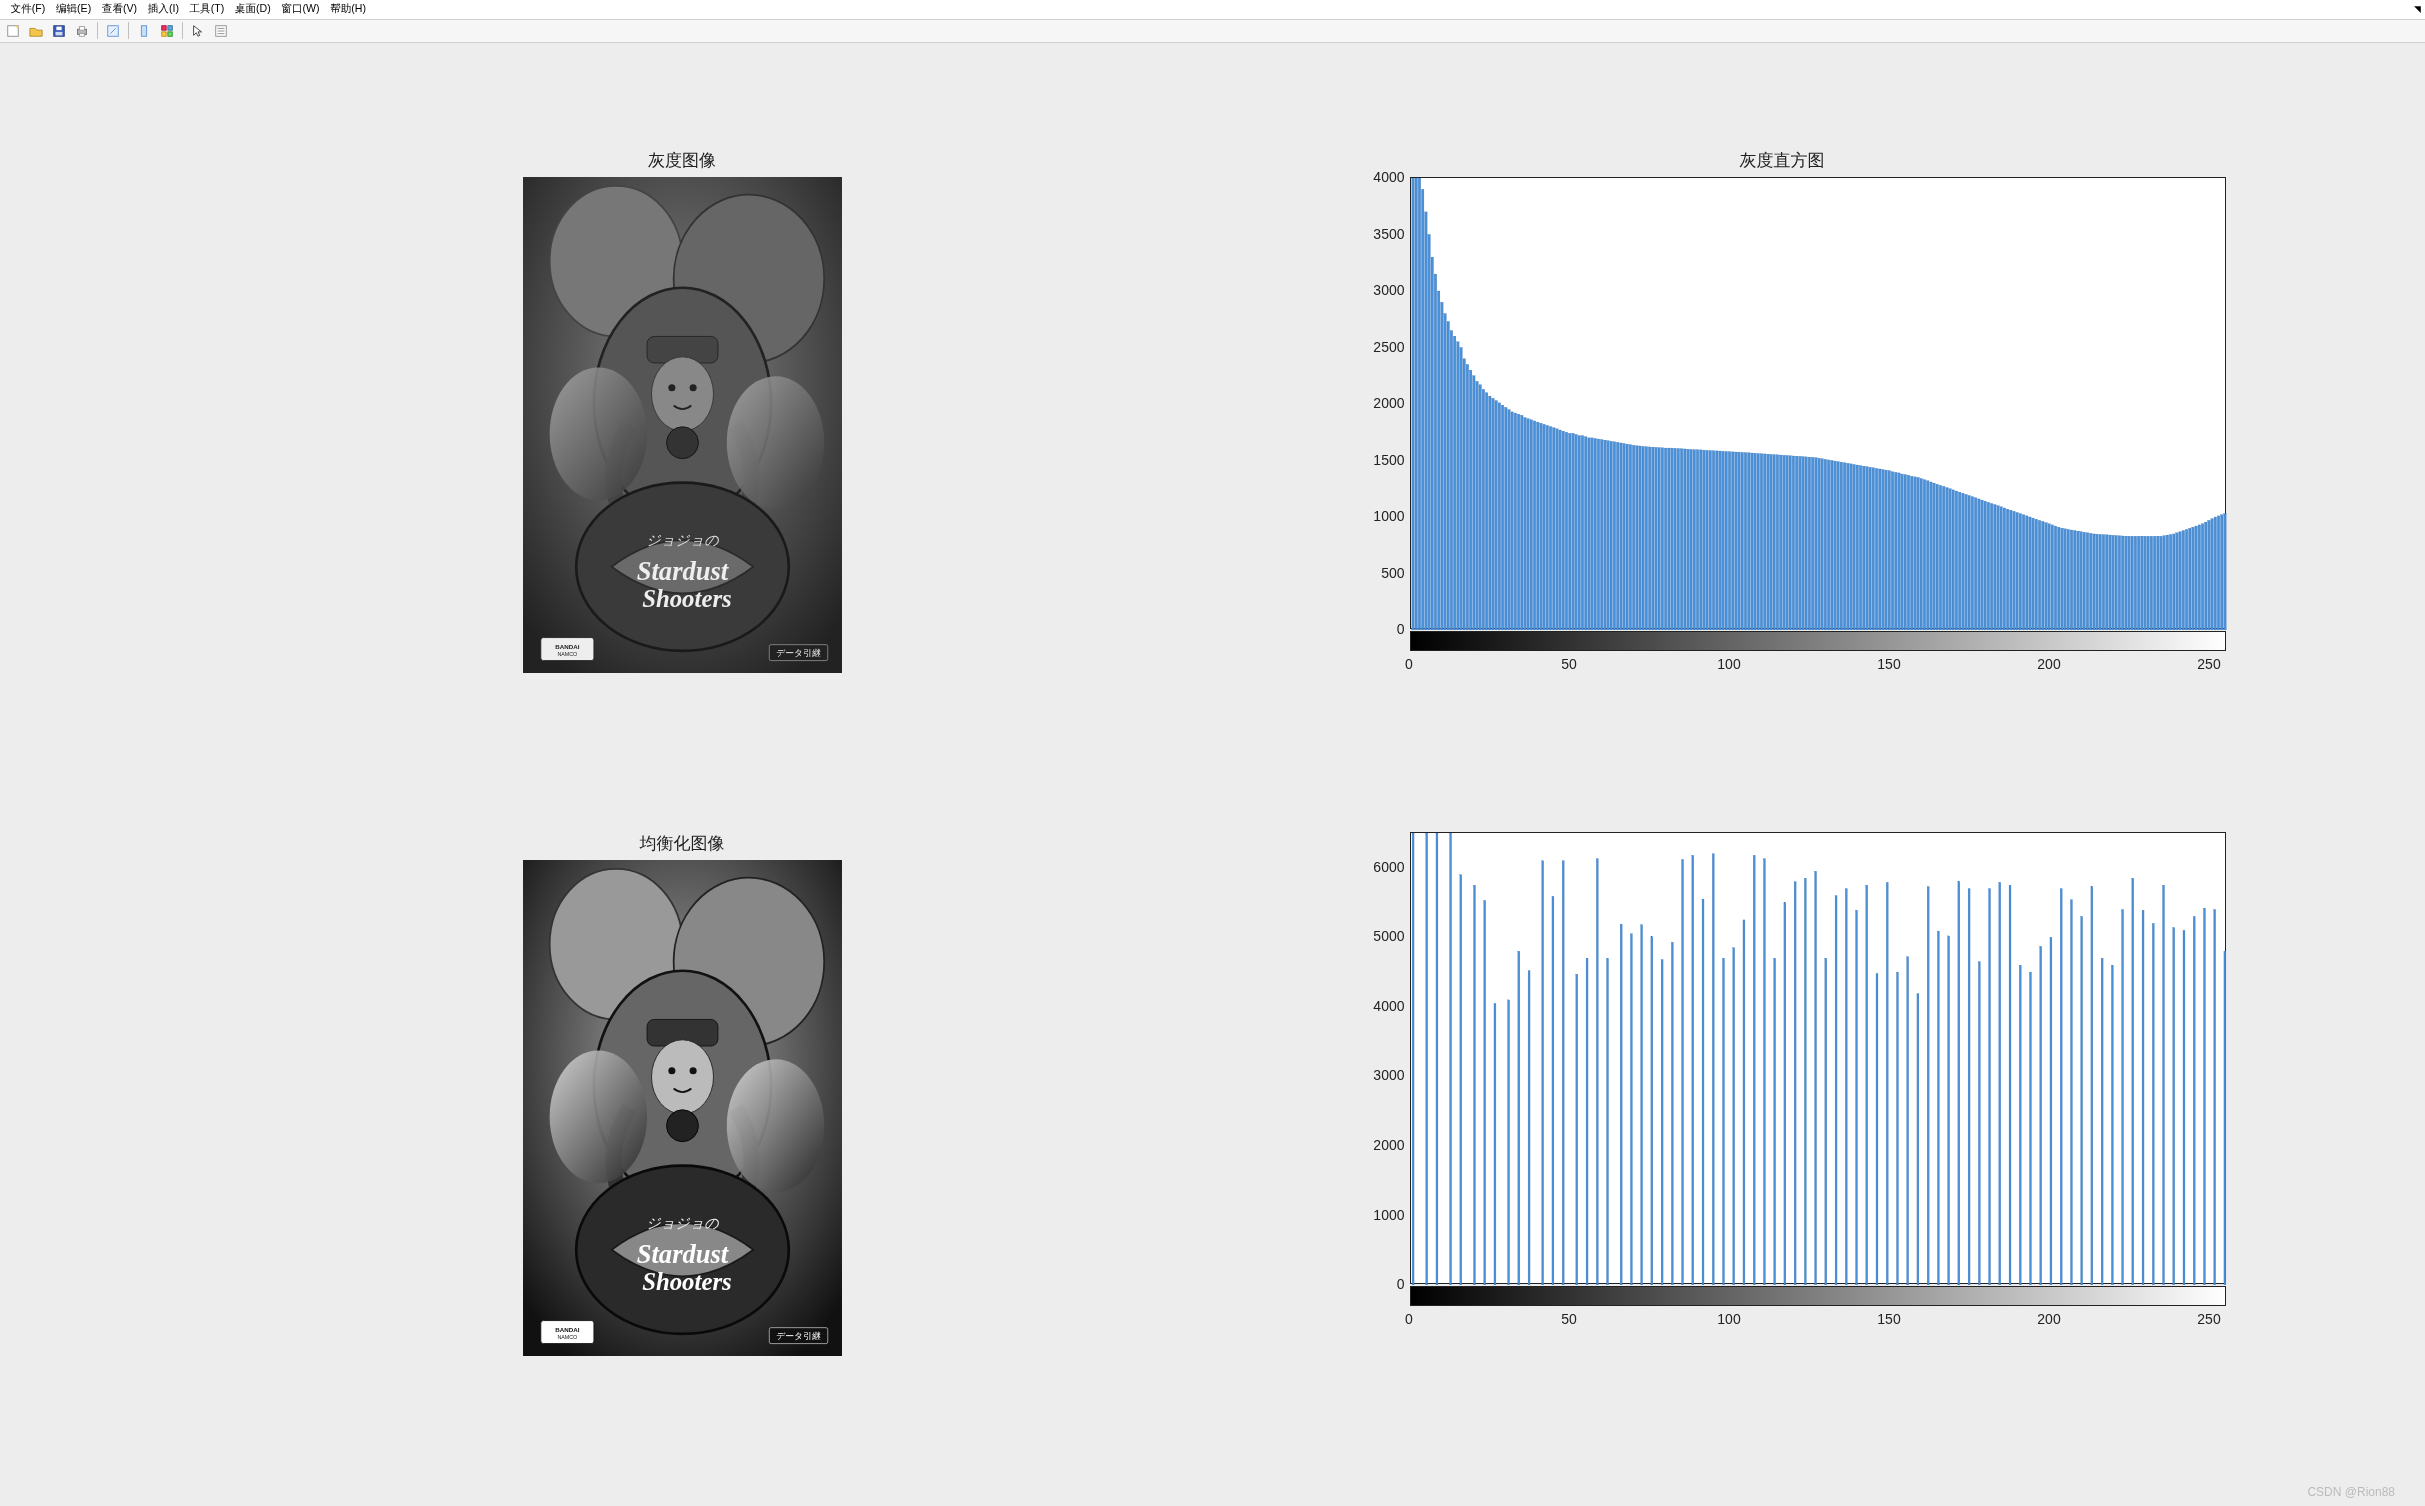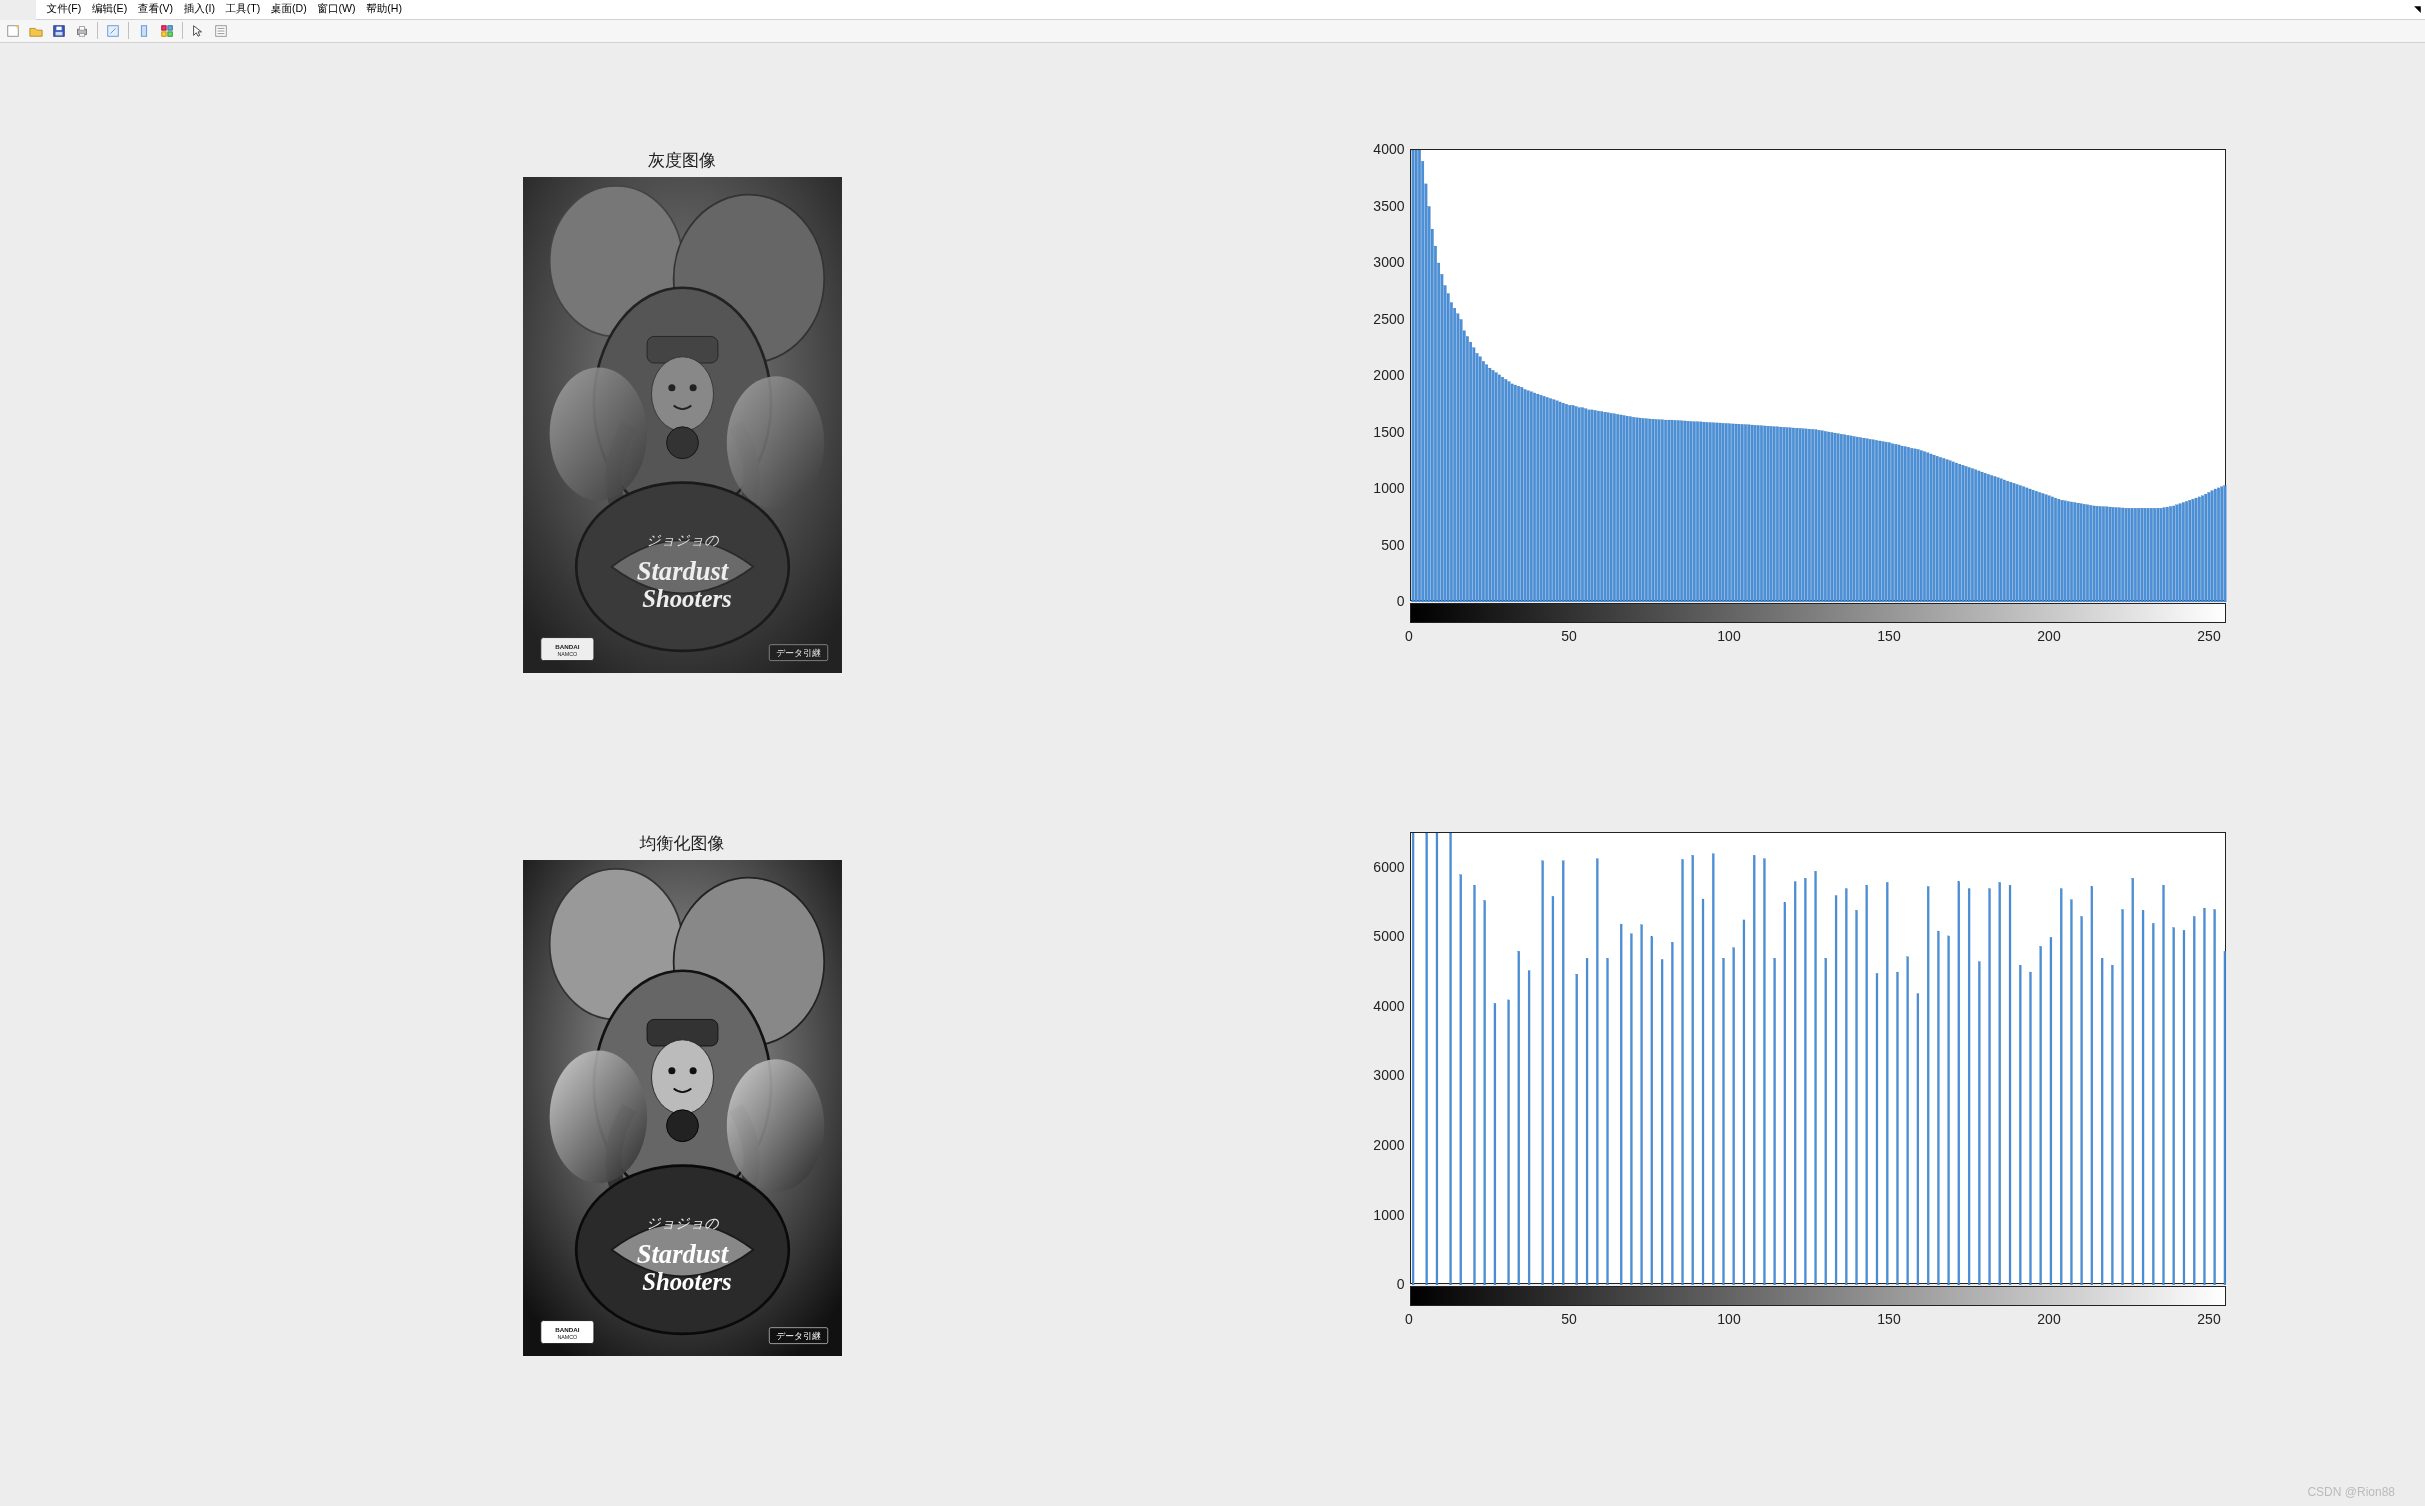--- a/index.html
+++ b/index.html
@@ -1,17 +1,17 @@
 <!DOCTYPE html>
 <html style="font-size:14px"><head>
 <meta charset="utf-8">
 <style>
 * { box-sizing: border-box; margin: 0; padding: 0; }
 body { font-family: "Microsoft YaHei", Arial, sans-serif; font-size: 10.6px; background: #ededed; width: 2426px; height: 1506px; overflow: hidden; }
-.menubar { background: #fff; border-bottom: 0.9px solid #d0d0d0; height: 19.5px; display: flex; align-items: center; padding-left: 5.3px; position: relative; margin-left: 36px; }
+.menubar { background: #fff; border-bottom: 0.9px solid #d0d0d0; height: 19.5px; display: flex; align-items: center; padding-left: 5.3px; position: relative; }
 .menubar .menu-item { padding: 1.8px 5.3px; cursor: default; }
 .menubar .dock-arrow { position: absolute; right: 5.3px; font-size: 8.9px; }
 .toolbar { background: #f6f6f6; border-bottom: 0.9px solid #d0d0d0; height: 23px; display: flex; align-items: center; padding-left: 3.5px; gap: 3.5px; }
 .toolbar .tb-btn { width: 19.5px; height: 19.5px; display: flex; align-items: center; justify-content: center; border: 0.9px solid transparent; }
 .toolbar .sep { width: 0.9px; height: 17.7px; background: #c0c0c0; margin: 0 1.8px; }
 .figure-area { position: absolute; top: 43px; left: 0; right: 0; bottom: 0; background: #ededed; }
 .subplot { position: absolute; }
 .subplot-title { text-align: center; font-family: "SimSun", serif; font-size: 17px; color: #222; margin-bottom: 5.3px; }
 .img-box { display: block; margin: 0 auto; background: #444; position: relative; overflow: hidden; }
 .chart-box { background: #fff; border: 0.9px solid #222; position: relative; }
@@ -135,20 +135,21 @@
         <rect x="20" y="520" width="60" height="26" rx="3" fill="#eee" stroke="#222"></rect>
         <text x="50" y="533" text-anchor="middle" fill="#222" font-size="7" font-weight="bold">BANDAI</text>
         <text x="50" y="541" text-anchor="middle" fill="#222" font-size="6">NAMCO</text>
         <rect x="278" y="528" width="66" height="18" rx="2" fill="#222" stroke="#888"></rect>
         <text x="311" y="541" text-anchor="middle" fill="#eee" font-size="10">データ引継</text>
       </svg>
     </div>
   </div>
 
   <div class="subplot" style="left:1312px; top:106px; width:940px;">
+    <div class="subplot-title">灰度直方图</div>
     <div style="position:relative; width:887px; height:496px; margin:0 auto;">
       <div class="chart-box" style="left:71px; top:0; width:816px; height:452px;">
         <svg id="chart1-svg" width="816" height="452" style="position:absolute;left:0;top:0;" viewBox="0 0 920 510">
             <rect x="0.6000000000000001" y="0" width="2.8" height="510" fill="#4a90d9" stroke="#2f6db3" stroke-width="0.3"></rect>
             <rect x="4.2062992125984255" y="0" width="2.8" height="510" fill="#4a90d9" stroke="#2f6db3" stroke-width="0.3"></rect>
             <rect x="7.81259842519685" y="0" width="2.8" height="510" fill="#4a90d9" stroke="#2f6db3" stroke-width="0.3"></rect>
             <rect x="11.418897637795276" y="12.75" width="2.8" height="497.25" fill="#4a90d9" stroke="#2f6db3" stroke-width="0.3"></rect>
             <rect x="15.0251968503937" y="38.25" width="2.8" height="471.75" fill="#4a90d9" stroke="#2f6db3" stroke-width="0.3"></rect>
             <rect x="18.631496062992127" y="63.75" width="2.8" height="446.25" fill="#4a90d9" stroke="#2f6db3" stroke-width="0.3"></rect>
             <rect x="22.237795275590553" y="89.25" width="2.8" height="420.75" fill="#4a90d9" stroke="#2f6db3" stroke-width="0.3"></rect>

